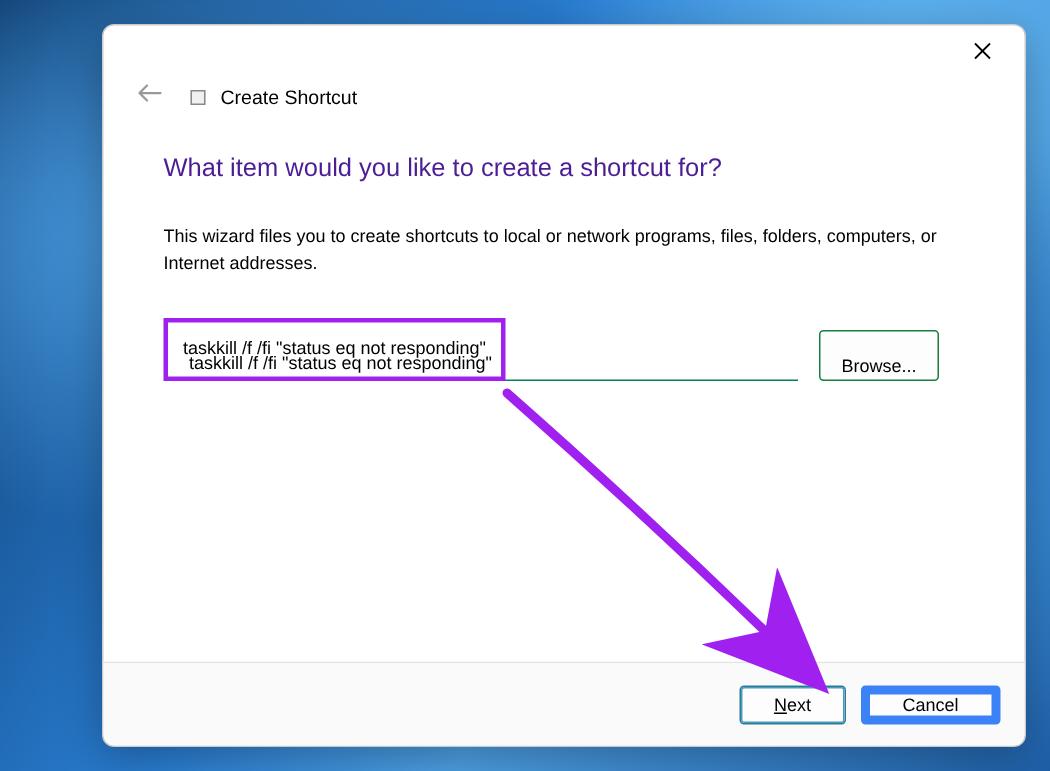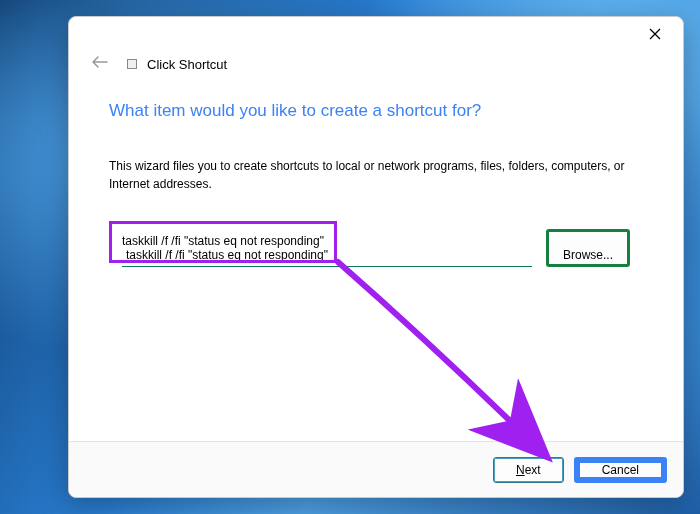--- a/index.html
+++ b/index.html
@@ -76,23 +76,23 @@
     .wizard-title {
       font-size: 13px;
       color: #000;
     }
     .content {
       flex: 1;
       padding: 16px 40px 0 40px;
     }
     .main-heading {
       font-size: 17px;
-      color: #3b82f6;
+      color: #4c1d95;
       font-weight: 400;
-      margin-bottom: 36px;
+      margin-bottom: 26px;
     }
     .description {
       font-size: 12px;
       color: #000;
       line-height: 1.5;
       margin-bottom: 28px;
     }
     .highlight-box {
       border: 3px solid #a020f0;
       padding: 8px 10px 10px 10px;
@@ -125,21 +125,21 @@
       align-items: flex-end;
       gap: 14px;
       margin-top: -34px;
       padding-left: 13px;
     }
     .browse-btn {
       height: 26px;
       padding: 16px 14px;
       font-size: 12px;
       background: #fdfdfd;
-      border: 3px solid #15803d;
+      border: 1px solid #15803d;
       border-radius: 3px;
       cursor: pointer;
     }
     .continue-text {
       font-size: 12px;
       color: #000;
       margin-top: 38px;
     }
     .footer {
       height: 56px;
@@ -189,21 +189,21 @@
     </div>
   </div>
 
   <div class="header-row">
     <span class="back-arrow">
       <svg width="18" height="14" viewBox="0 0 18 14">
         <path d="M7 2 L2 7 L7 12 M2 7 L16 7" stroke="#999" stroke-width="1.5" fill="none" stroke-linecap="round" stroke-linejoin="round"></path>
       </svg>
     </span>
     <span class="wizard-icon"></span>
-    <span class="wizard-title">Click Shortcut</span>
+    <span class="wizard-title">Create Shortcut</span>
   </div>
 
   <div class="content">
     <h1 class="main-heading">What item would you like to create a shortcut for?</h1>
     <p class="description">This wizard files you to create shortcuts to local or network programs, files, folders, computers, or Internet addresses.</p>
 
     <div class="highlight-box">
       <div style="font-size:12px; padding:2px 0;">
         <span>taskkill /f /fi "status eq not responding"</span>
       </div>

